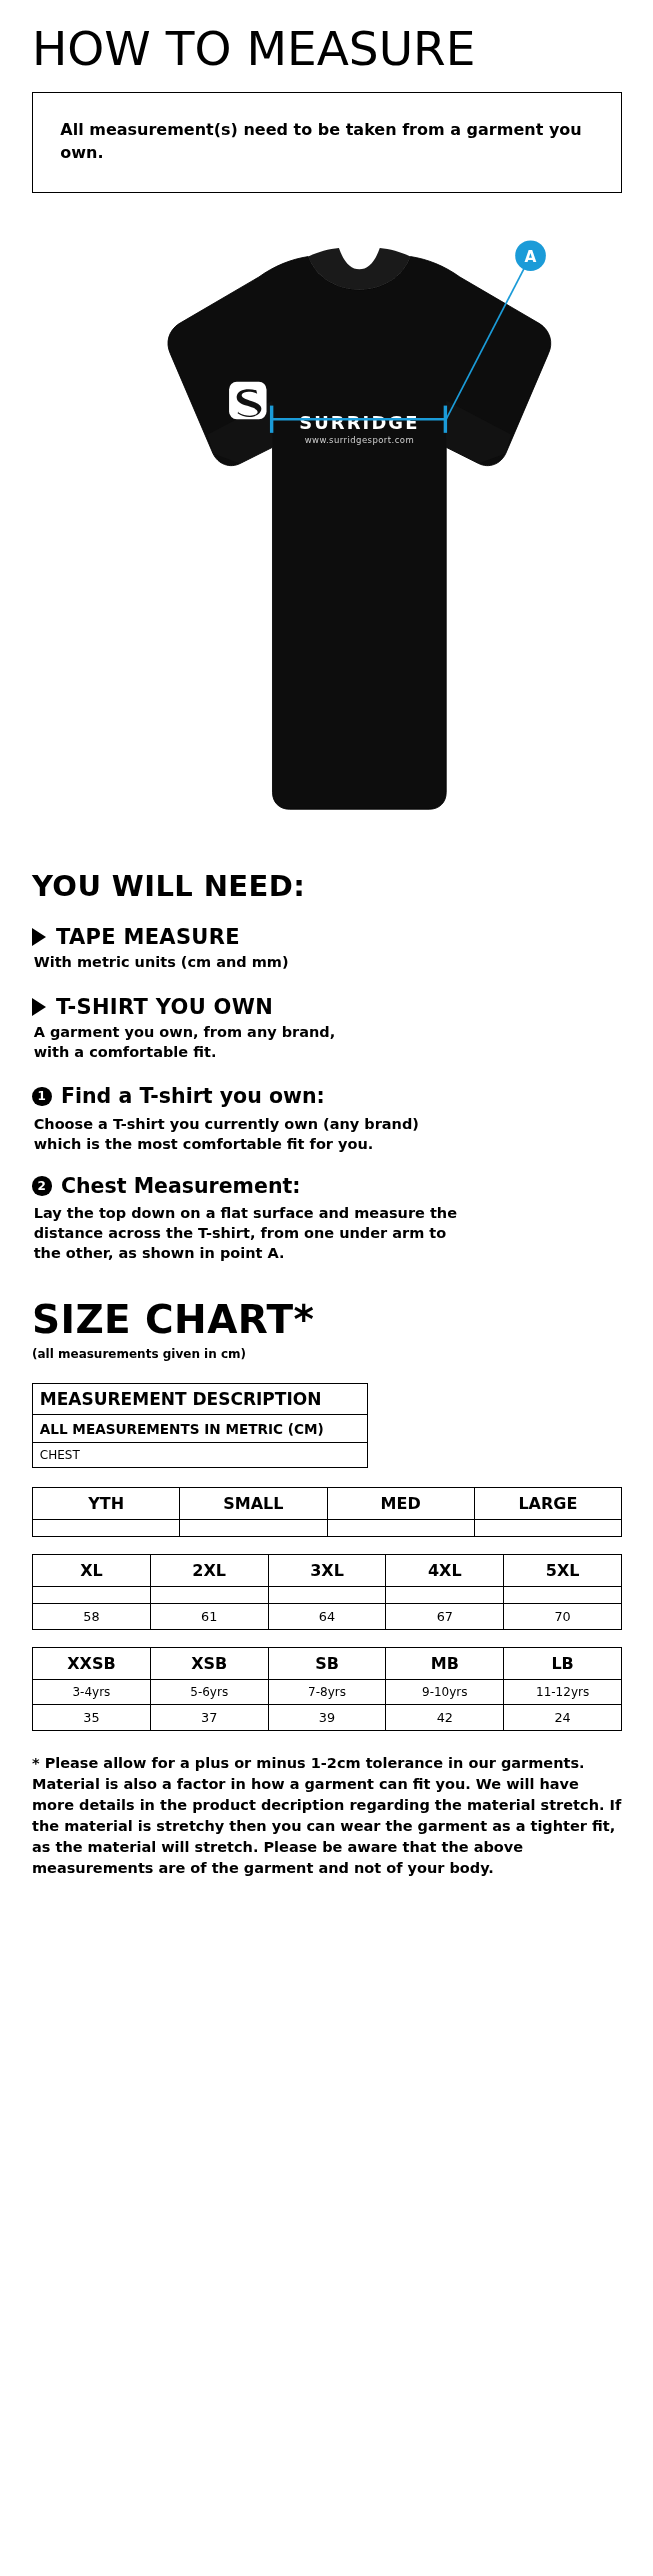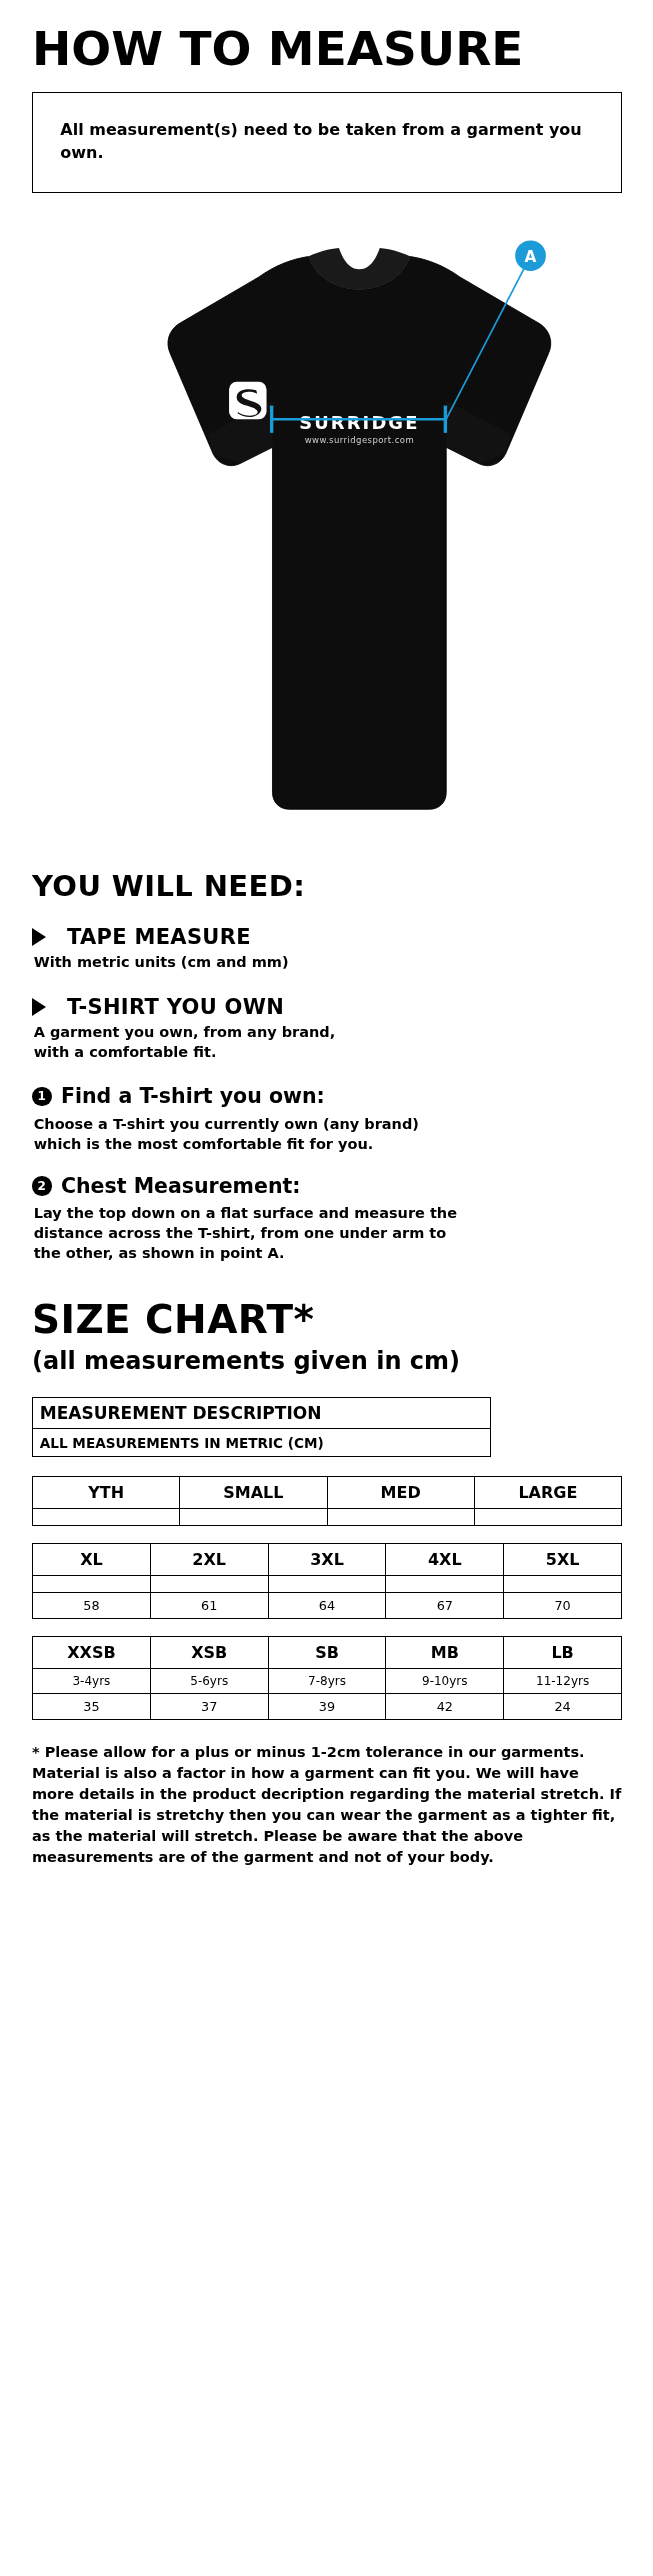--- a/index.html
+++ b/index.html
@@ -13,21 +13,21 @@
   .page {
     width: 654px;
     min-height: 2576px;
     position: relative;
     padding: 0 32px;
   }
 
   
   .main-title {
     font-size: 47px;
-    font-weight: bold;
+    font-weight: normal;
     letter-spacing: 0px;
     margin: 24px 0 19px 0;
     line-height: 1.05;
     font-family: "DejaVu Sans", sans-serif;
   }
 
   
   .notice-box {
     border: 1.7px solid #000;
     padding: 13.6px 15.3px 15.3px 15.3px;
@@ -55,31 +55,31 @@
     margin: 5.1px 0 22px 0;
     letter-spacing: 0.4px;
   }
   .size-chart-heading {
     font-size: 39px;
     font-weight: bold;
     margin: 34px 0 5.1px 0;
     letter-spacing: 0.4px;
   }
   .size-chart-sub {
-    font-size: 24px;
+    font-size: 12px;
     font-weight: bold;
     margin: 0 0 22px 0;
   }
 
   
   .need-item { margin-bottom: 22px; }
   .need-head {
     display: flex;
     align-items: center;
-    gap: 21px;
+    gap: 10px;
   }
   .tri {
     width: 0; height: 0;
     border-top: 9.4px solid transparent;
     border-bottom: 9.4px solid transparent;
     border-left: 14.5px solid #000;
     flex: none;
   }
   .need-title {
     font-size: 21px;
@@ -122,21 +122,21 @@
     line-height: 1.38;
     margin: 5.1px 0 0 1.7px;
   }
 
   
   table {
     border-collapse: collapse;
     font-family: "DejaVu Sans", sans-serif;
   }
   .desc-table {
-    width: 459px;
+    width: 336px;
     margin-bottom: 19px;
   }
   .desc-table td {
     border: 1.7px solid #000;
     padding: 5.1px 6.8px;
   }
   .desc-table .t0 { font-size: 17px; font-weight: bold; }
   .desc-table .t1 { font-size: 13.6px; font-weight: bold; }
   .desc-table .t2 { font-size: 12px; }
 
@@ -273,20 +273,23 @@
   <div class="size-chart-sub">(all measurements given in cm)</div>
 
   <table class="desc-table">
     <tbody>
       <tr>
         <td class="t0">MEASUREMENT DESCRIPTION</td>
       </tr>
       <tr>
         <td class="t1">ALL MEASUREMENTS IN METRIC (CM)</td>
       </tr>
+      <tr>
+        <td class="t2">CHEST</td>
+      </tr>
     </tbody>
   </table>
 
   <table class="size-table">
     <tbody>
       <tr>
         <td class="hdr">YTH</td>
         <td class="hdr">SMALL</td>
         <td class="hdr">MED</td>
         <td class="hdr">LARGE</td>

